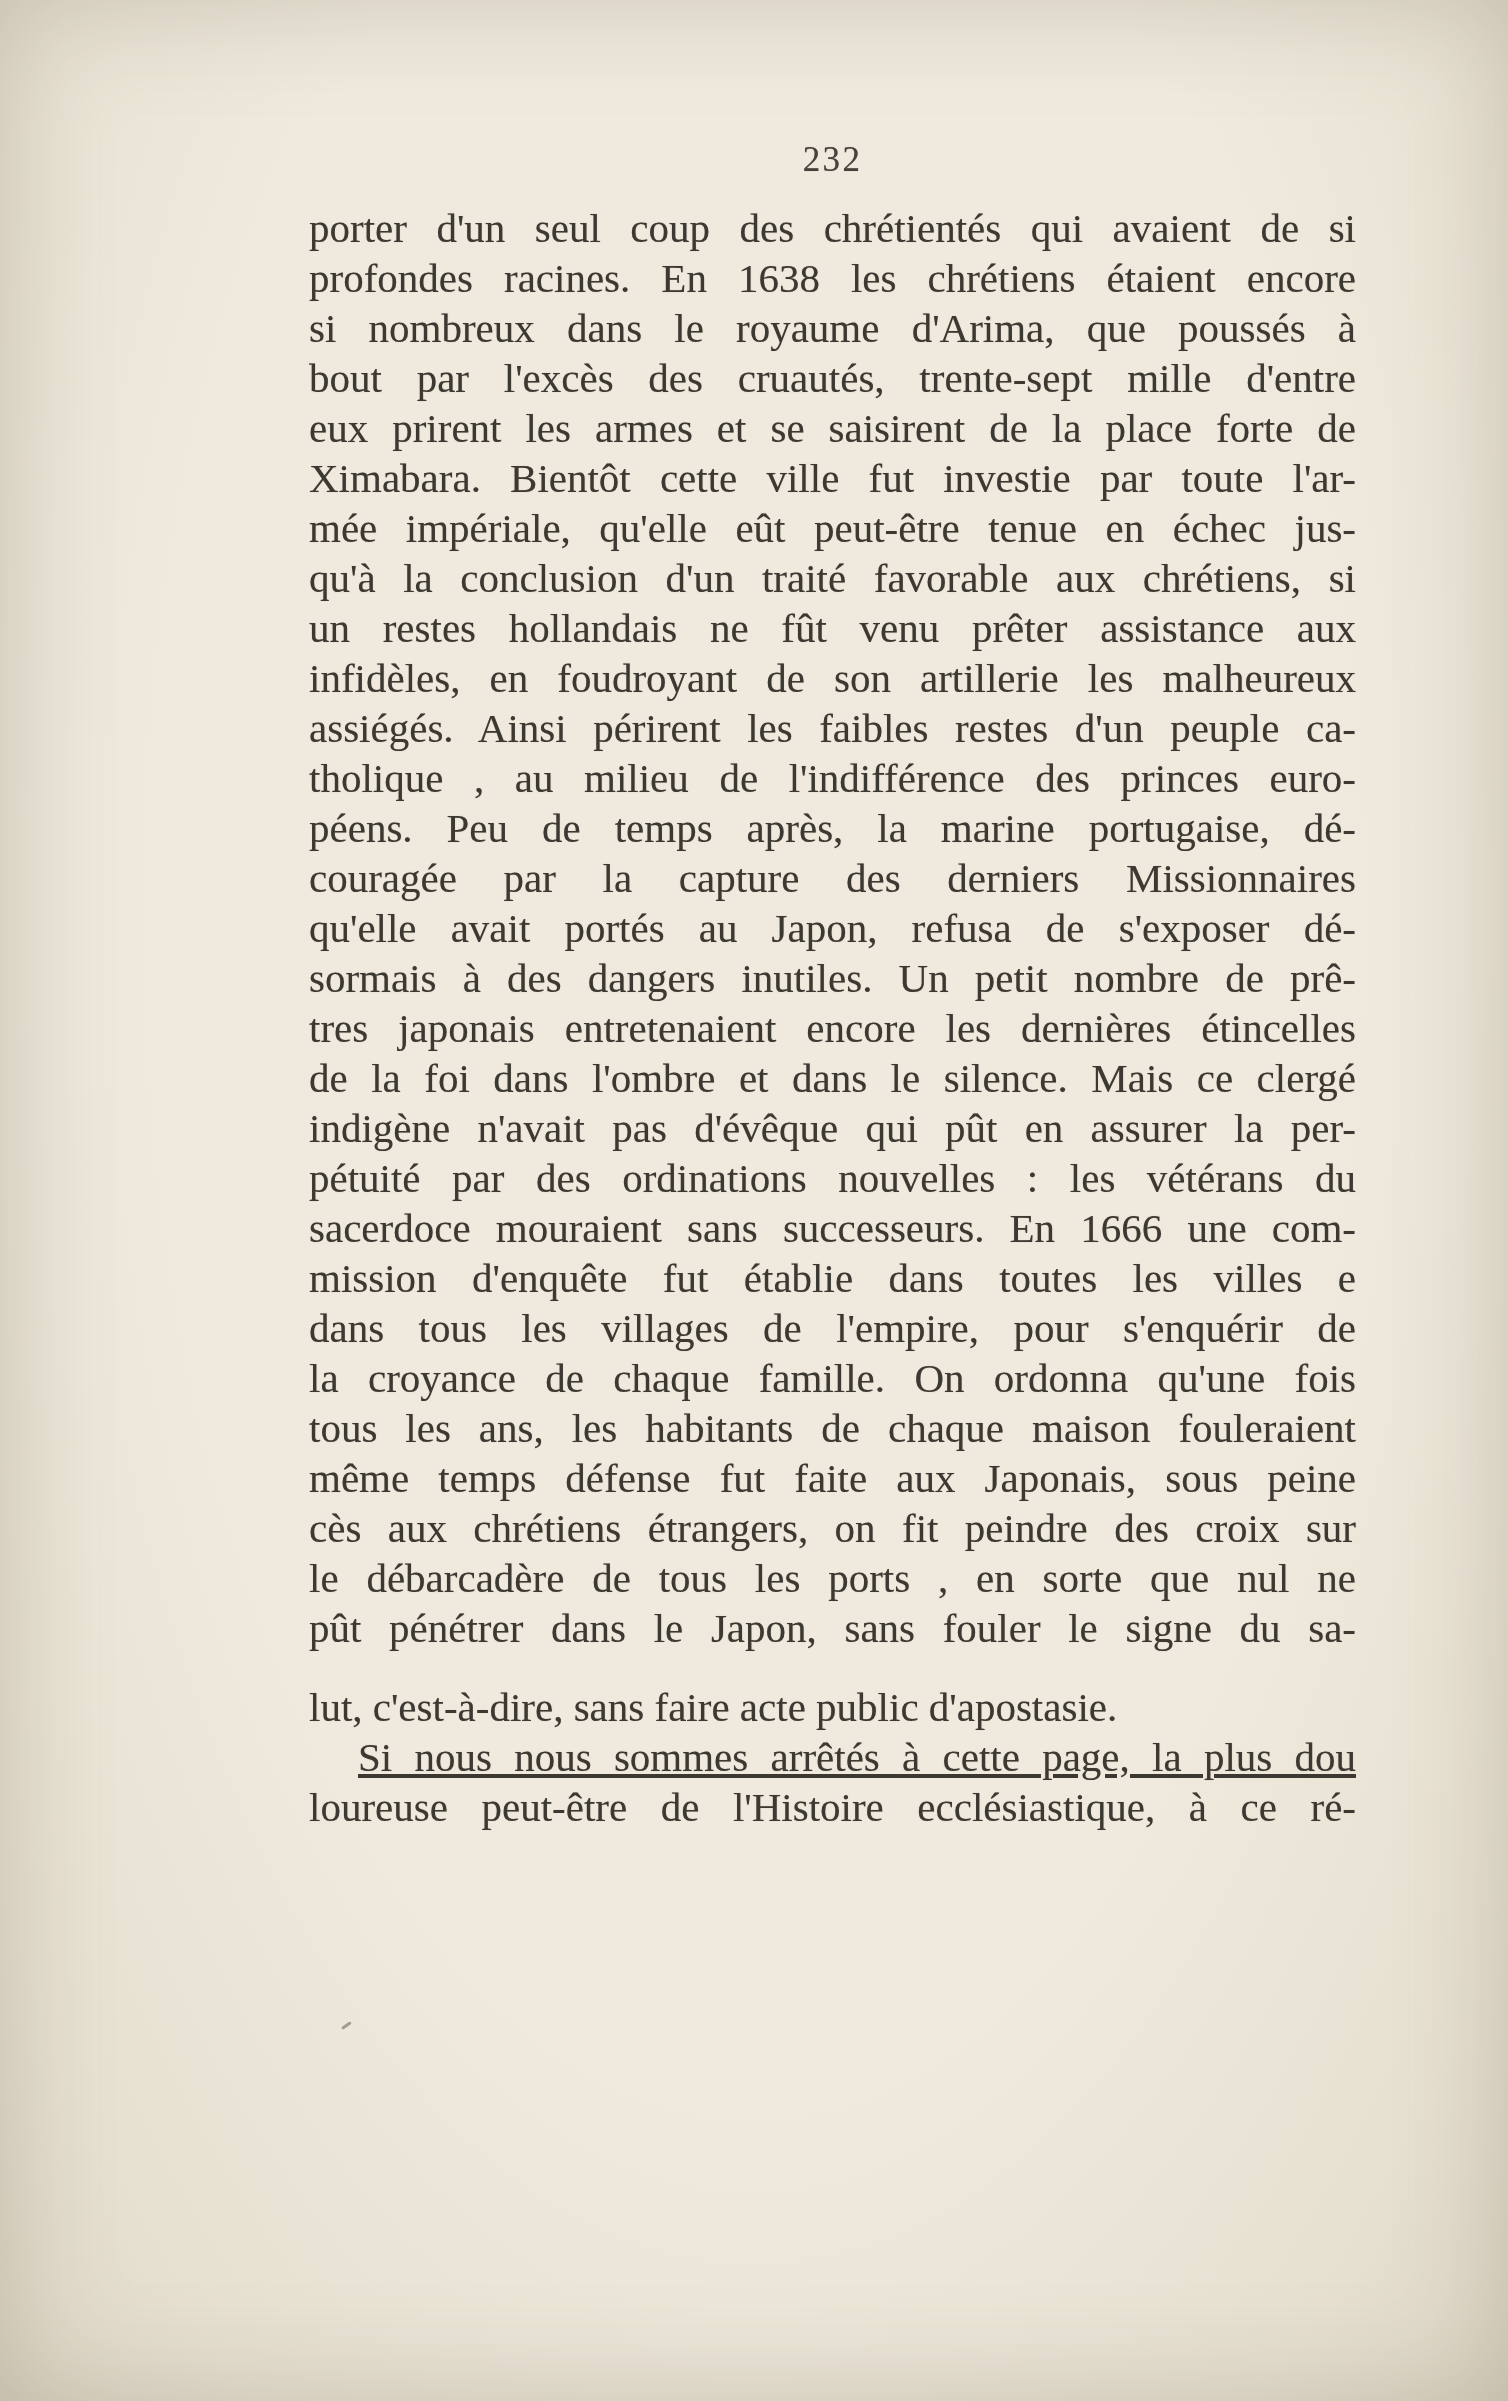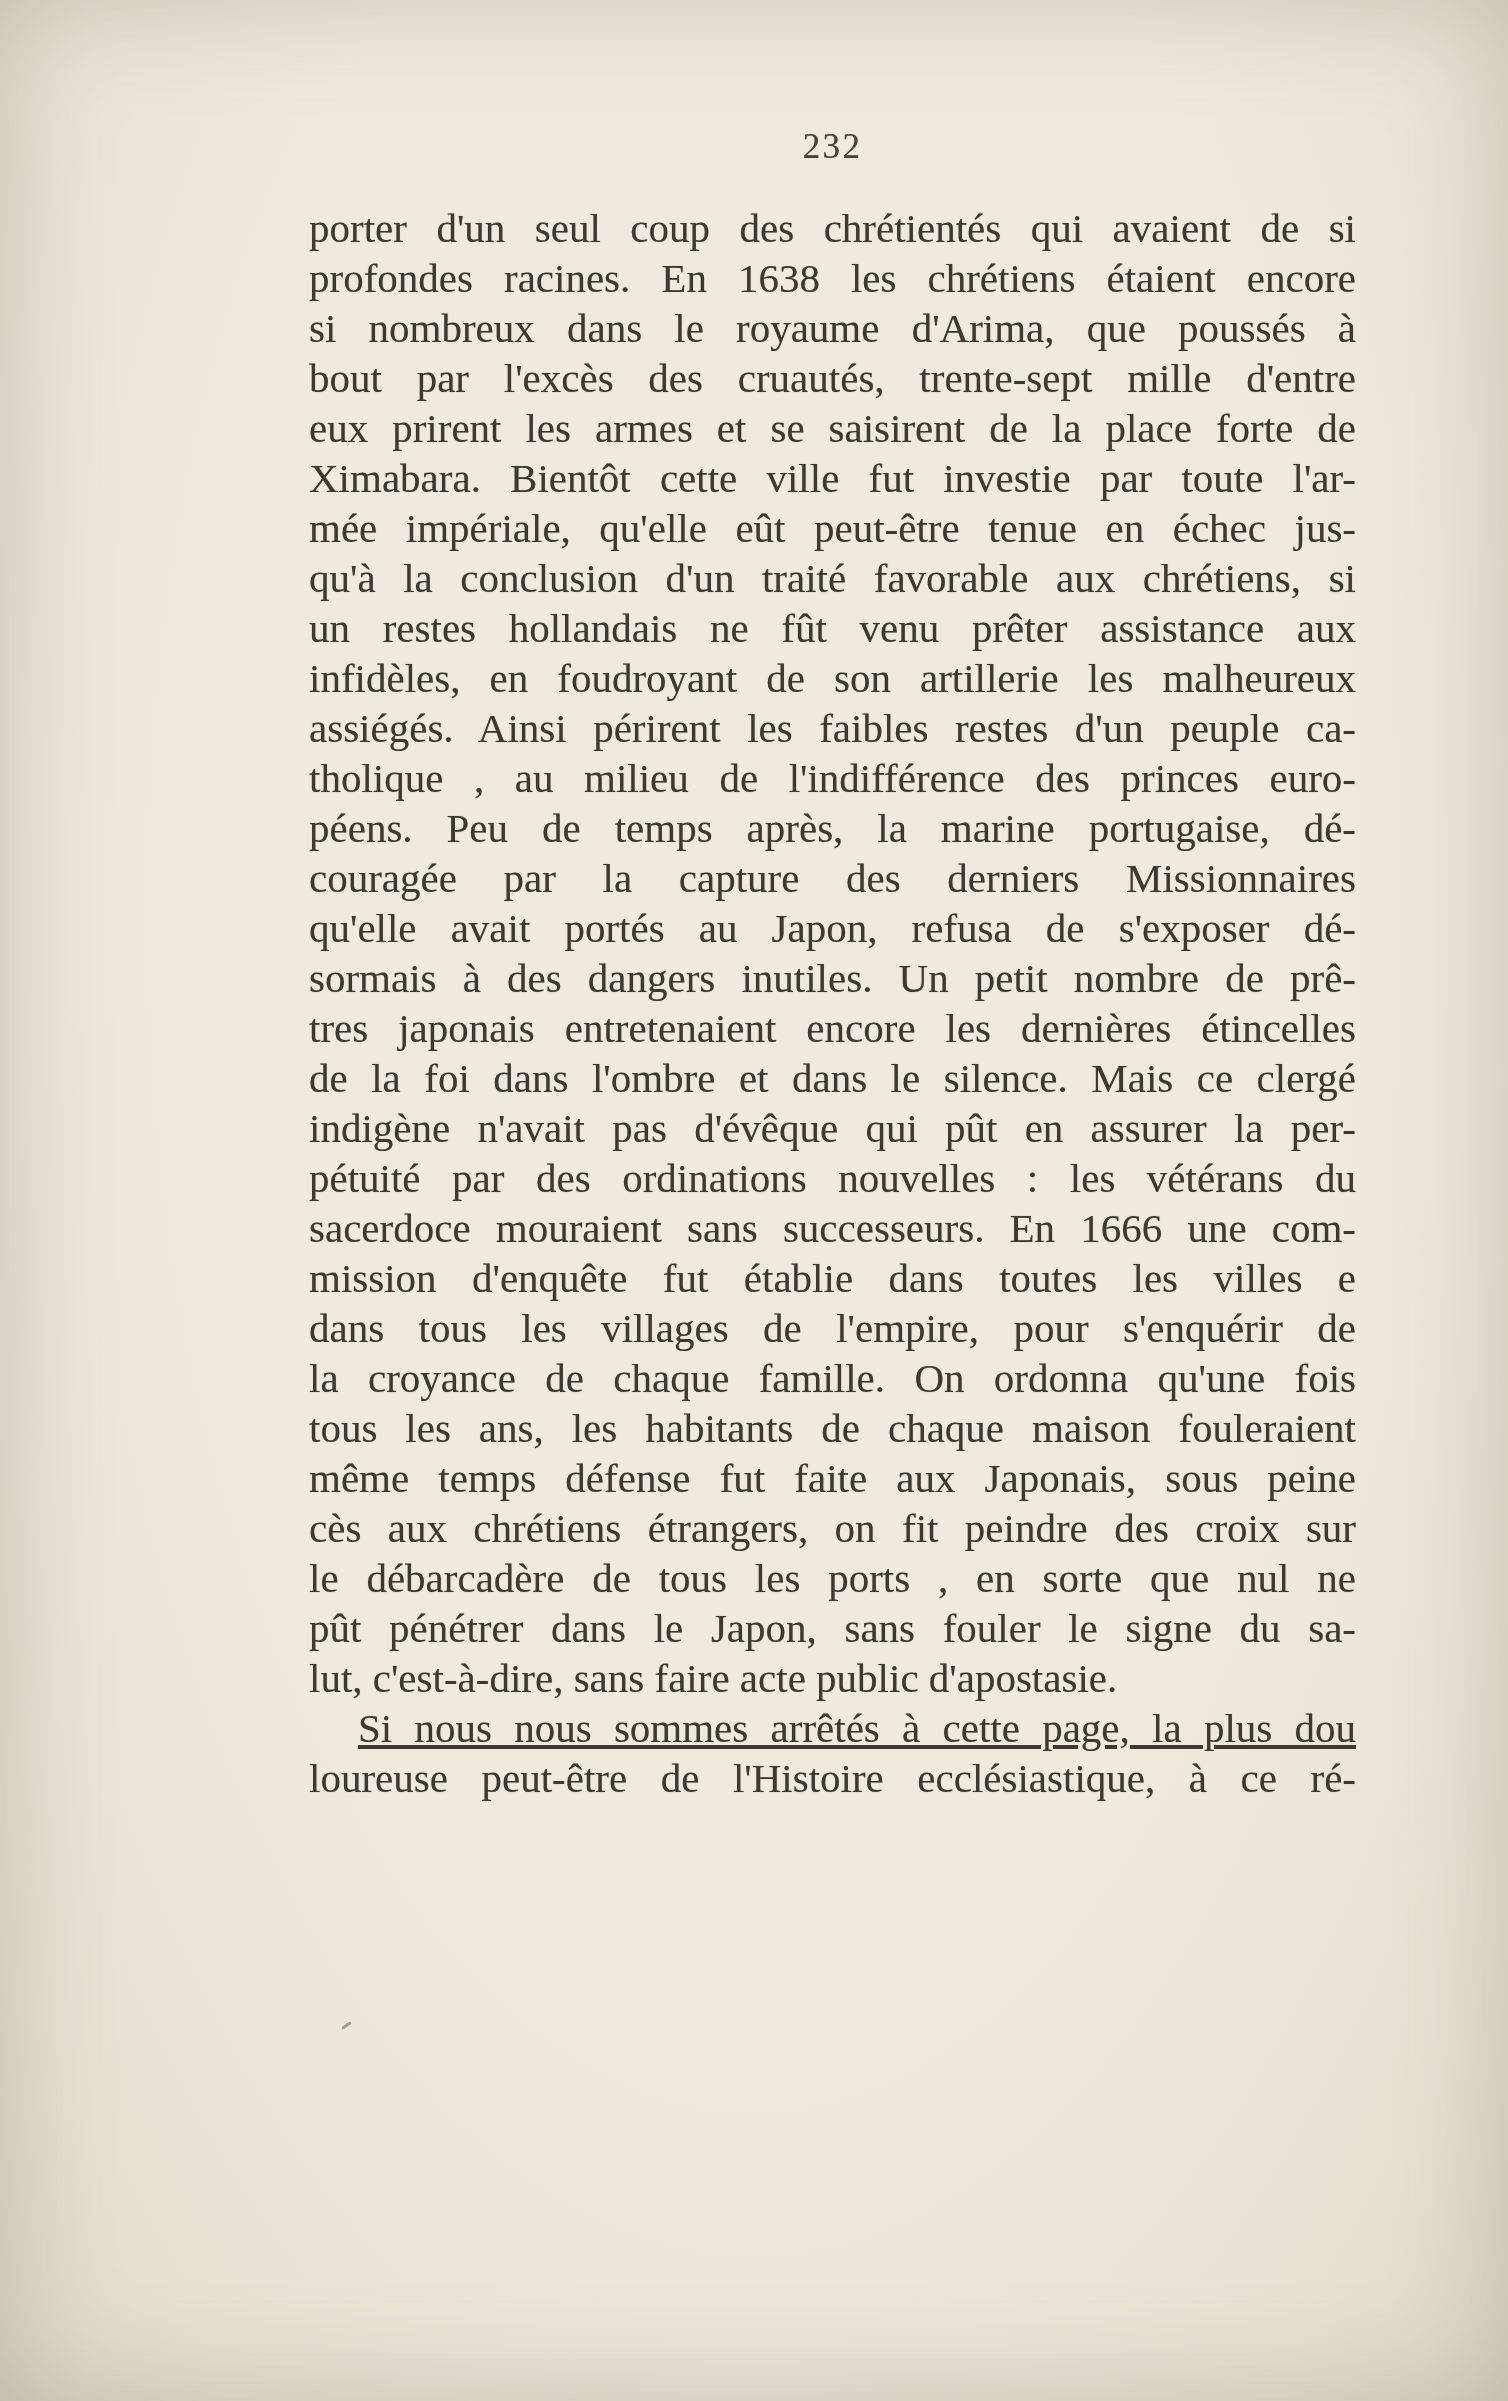--- a/index.html
+++ b/index.html
@@ -16,21 +16,21 @@
   }
   .sheet {
     position: absolute;
     inset: 0;
     background:
       radial-gradient(ellipse at 50% 38%, #efeadd 55%, #e6e0d1 85%, #ddd6c5 100%);
     box-shadow: inset 0 0 111px rgba(115, 105, 85, 0.28);
   }
   .page-number {
     position: absolute;
-    top: 127px;
+    top: 140px;
     left: 309px;
     width: 1047px;
     text-align: center;
     font-size: 35px;
     letter-spacing: 2.4px;
     color: #45413b;
     text-shadow: 0 0 0.8px rgba(60, 55, 48, 0.45);
   }
   .text-block {
     position: absolute;
@@ -41,20 +41,21 @@
     font-size: 41px;
     line-height: 50px;
     text-shadow: 0 0 0.8px rgba(60, 55, 48, 0.40);
   }
   .line {
     text-align: justify;
     text-align-last: justify;
   }
   .line.para-end {
     text-align-last: left;
+    margin-top: 29px;
   }
   .line.indent {
     text-indent: 49px;
     text-decoration: underline;
   }
   .scan-artifact {
     position: absolute;
     top: 2024px;
     left: 341px;
     width: 11px;

